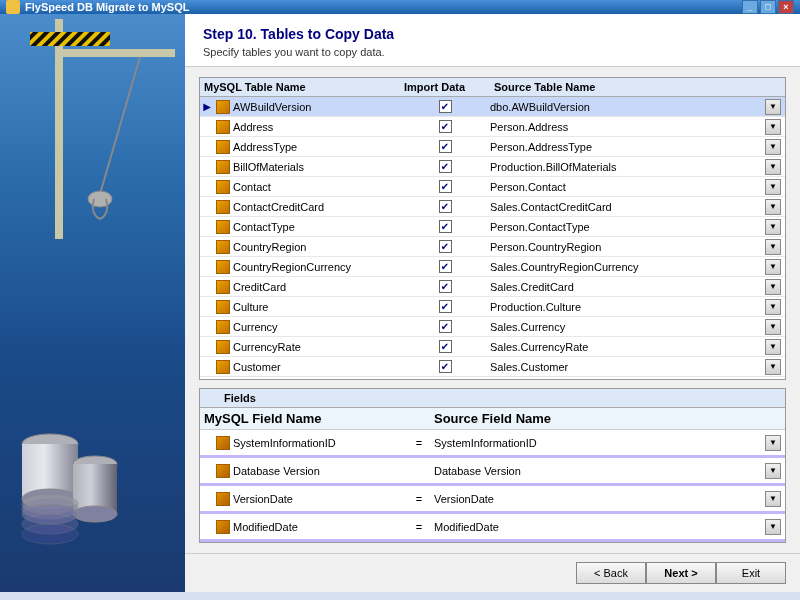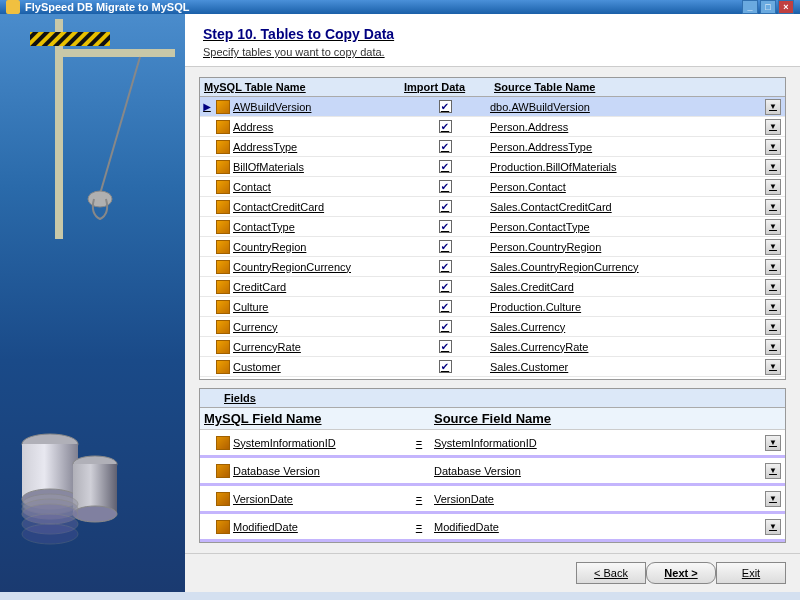--- a/index.html
+++ b/index.html
@@ -73,21 +73,20 @@
       width: 100%;
       height: 100%;
     }
 
     
     .right-panel {
       flex: 1;
       background: #f0f0f0;
       display: flex;
       flex-direction: column;
-      text-decoration: underline;
     }
 
     
     .step-header {
       background: white;
       padding: 12px 18px 8px 18px;
       border-bottom: 1px solid #ccc;
     }
     .step-title {
       font-size: 14px;
@@ -253,21 +252,20 @@
       padding: 4px 16px;
       font-size: 11px;
       border: 1px solid #888;
       background: linear-gradient(to bottom, #f8f8f8, #dcdcdc);
       cursor: pointer;
       min-width: 70px;
       text-align: center;
     }
     .btn-next {
       font-weight: bold;
-      border-radius: 9px;
     }
 
     
     .table-body::-webkit-scrollbar {
       width: 16px;
     }
     .table-body::-webkit-scrollbar-track {
       background: #f0f0f0;
       border-left: 1px solid #ccc;
     }

